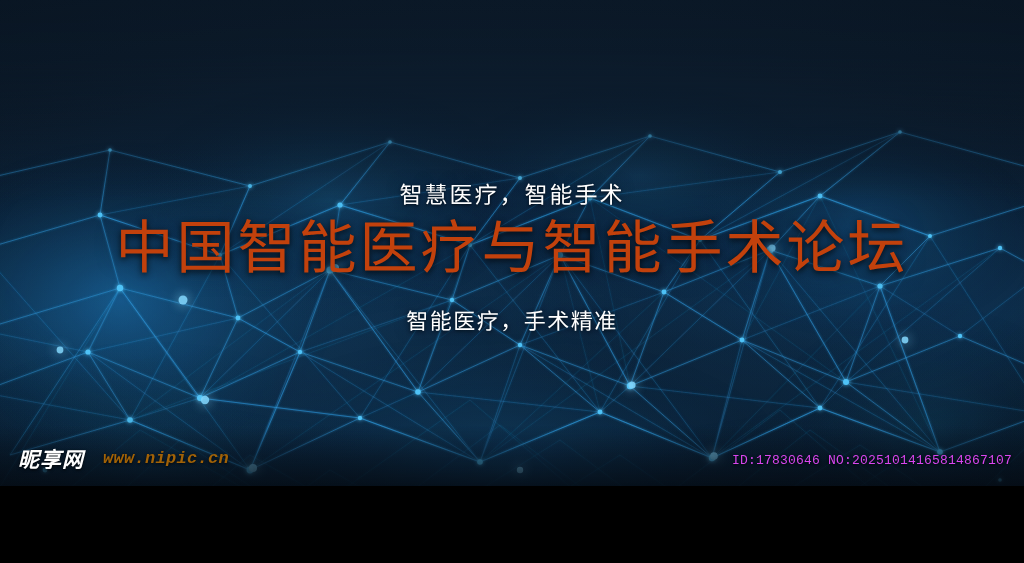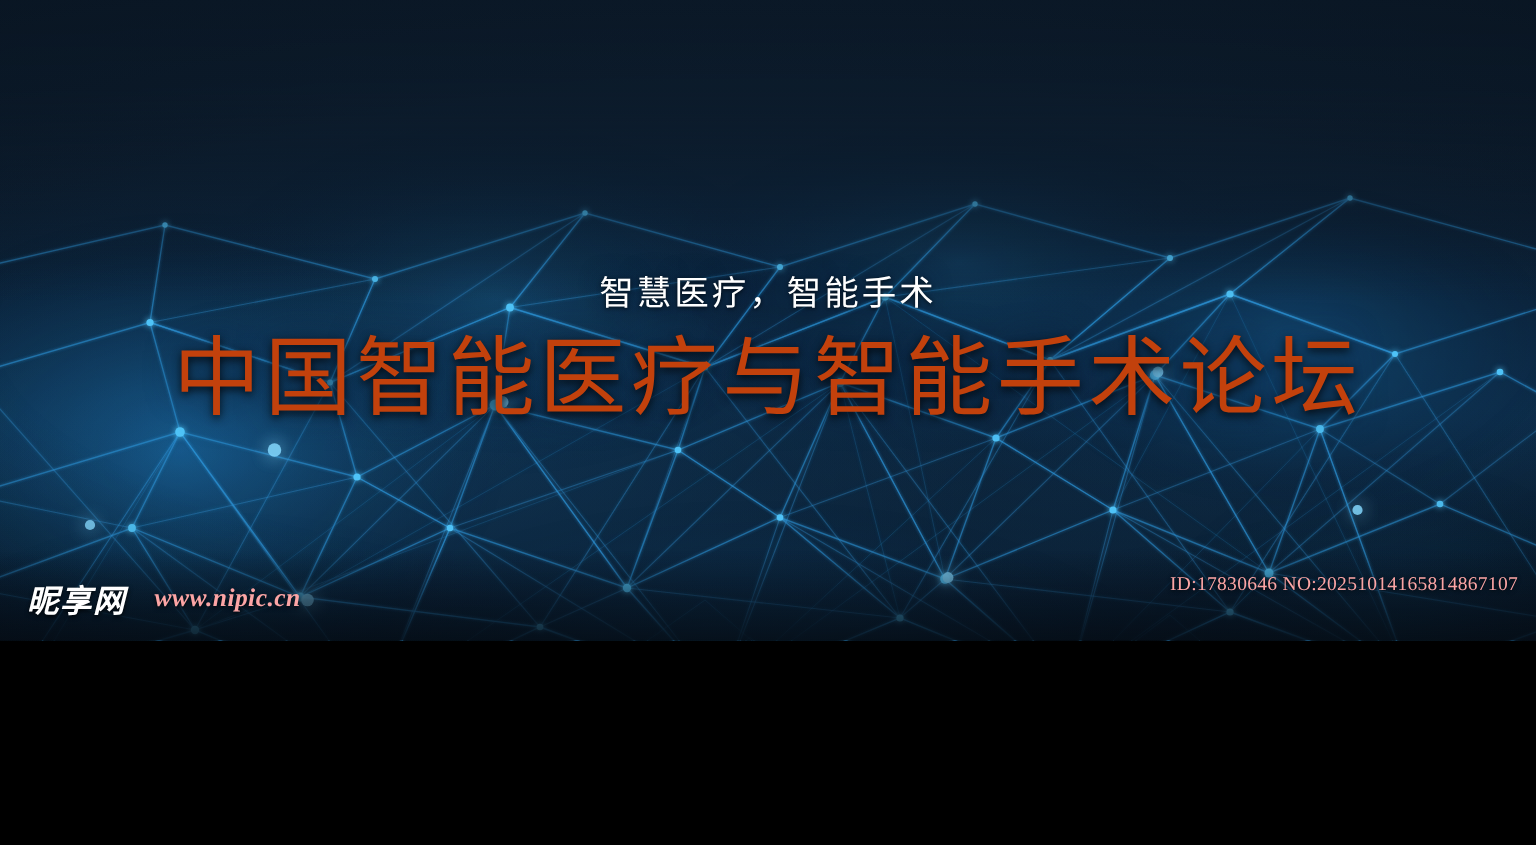--- a/index.html
+++ b/index.html
@@ -4,24 +4,24 @@
 <title>Poster</title>
 <style>
   html, body {
     margin: 0;
     padding: 0;
     background: #000;
   }
   #poster {
     position: relative;
     width: 1024px;
-    height: 427px;
+    height: 486px;
     overflow: hidden;
     background: #0a1622;
-    font-family: Liberation Serif, serif;
+    font-family: Liberation Mono, monospace;
     user-select: none;
   }
 
   
   .bg-base {
     position: absolute;
     inset: 0;
     background:
       radial-gradient(120% 85% at 50% 118%, #103a5c 0%, rgba(13,40,66,0.75) 28%, rgba(10,24,40,0.2) 58%, rgba(8,18,30,0) 75%),
       radial-gradient(85% 60% at 18% 72%, rgba(22,82,130,0.55) 0%, rgba(12,38,62,0.15) 55%, rgba(8,18,30,0) 78%),
@@ -113,30 +113,30 @@
     font-weight: bold;
     font-style: italic;
     color: #ffffff;
     letter-spacing: 1px;
     text-shadow: 0 1px 3px rgba(0,0,0,0.85);
   }
   .wm-url {
     font-size: 17px;
     font-weight: bold;
     font-style: italic;
-    color: #fca5a5;
+    color: #a16207;
     letter-spacing: 0.3px;
     text-shadow: 0 1px 3px rgba(0,0,0,0.85);
   }
   .image-id {
     position: absolute;
     right: 12px;
-    bottom: 30px;
+    bottom: 18px;
     font-size: 13px;
-    color: #fca5a5;
+    color: #d946ef;
     letter-spacing: 0.2px;
     text-shadow: 0 1px 3px rgba(0,0,0,0.9);
     white-space: nowrap;
   }
 </style>
 </head>
 <body>
 
 <div id="poster">
 
@@ -310,20 +310,21 @@
   <div class="bg-top-fade"></div>
   <div class="bg-vignette"></div>
   <div class="bg-bottom-dark"></div>
 
   <div class="content">
     <div class="subtitle">智慧医疗，智能手术</div>
 
     <div class="main-title">中国智能医疗与智能手术论坛</div>
 
 
+    <div class="tagline">智能医疗，手术精准</div>
   </div>
 
   <div class="watermark">
     <span class="wm-logo">昵享网</span>
     <span class="wm-url">www.nipic.cn</span>
   </div>
 
   <div class="image-id">ID:17830646 NO:20251014165814867107</div>
 
 </div>

